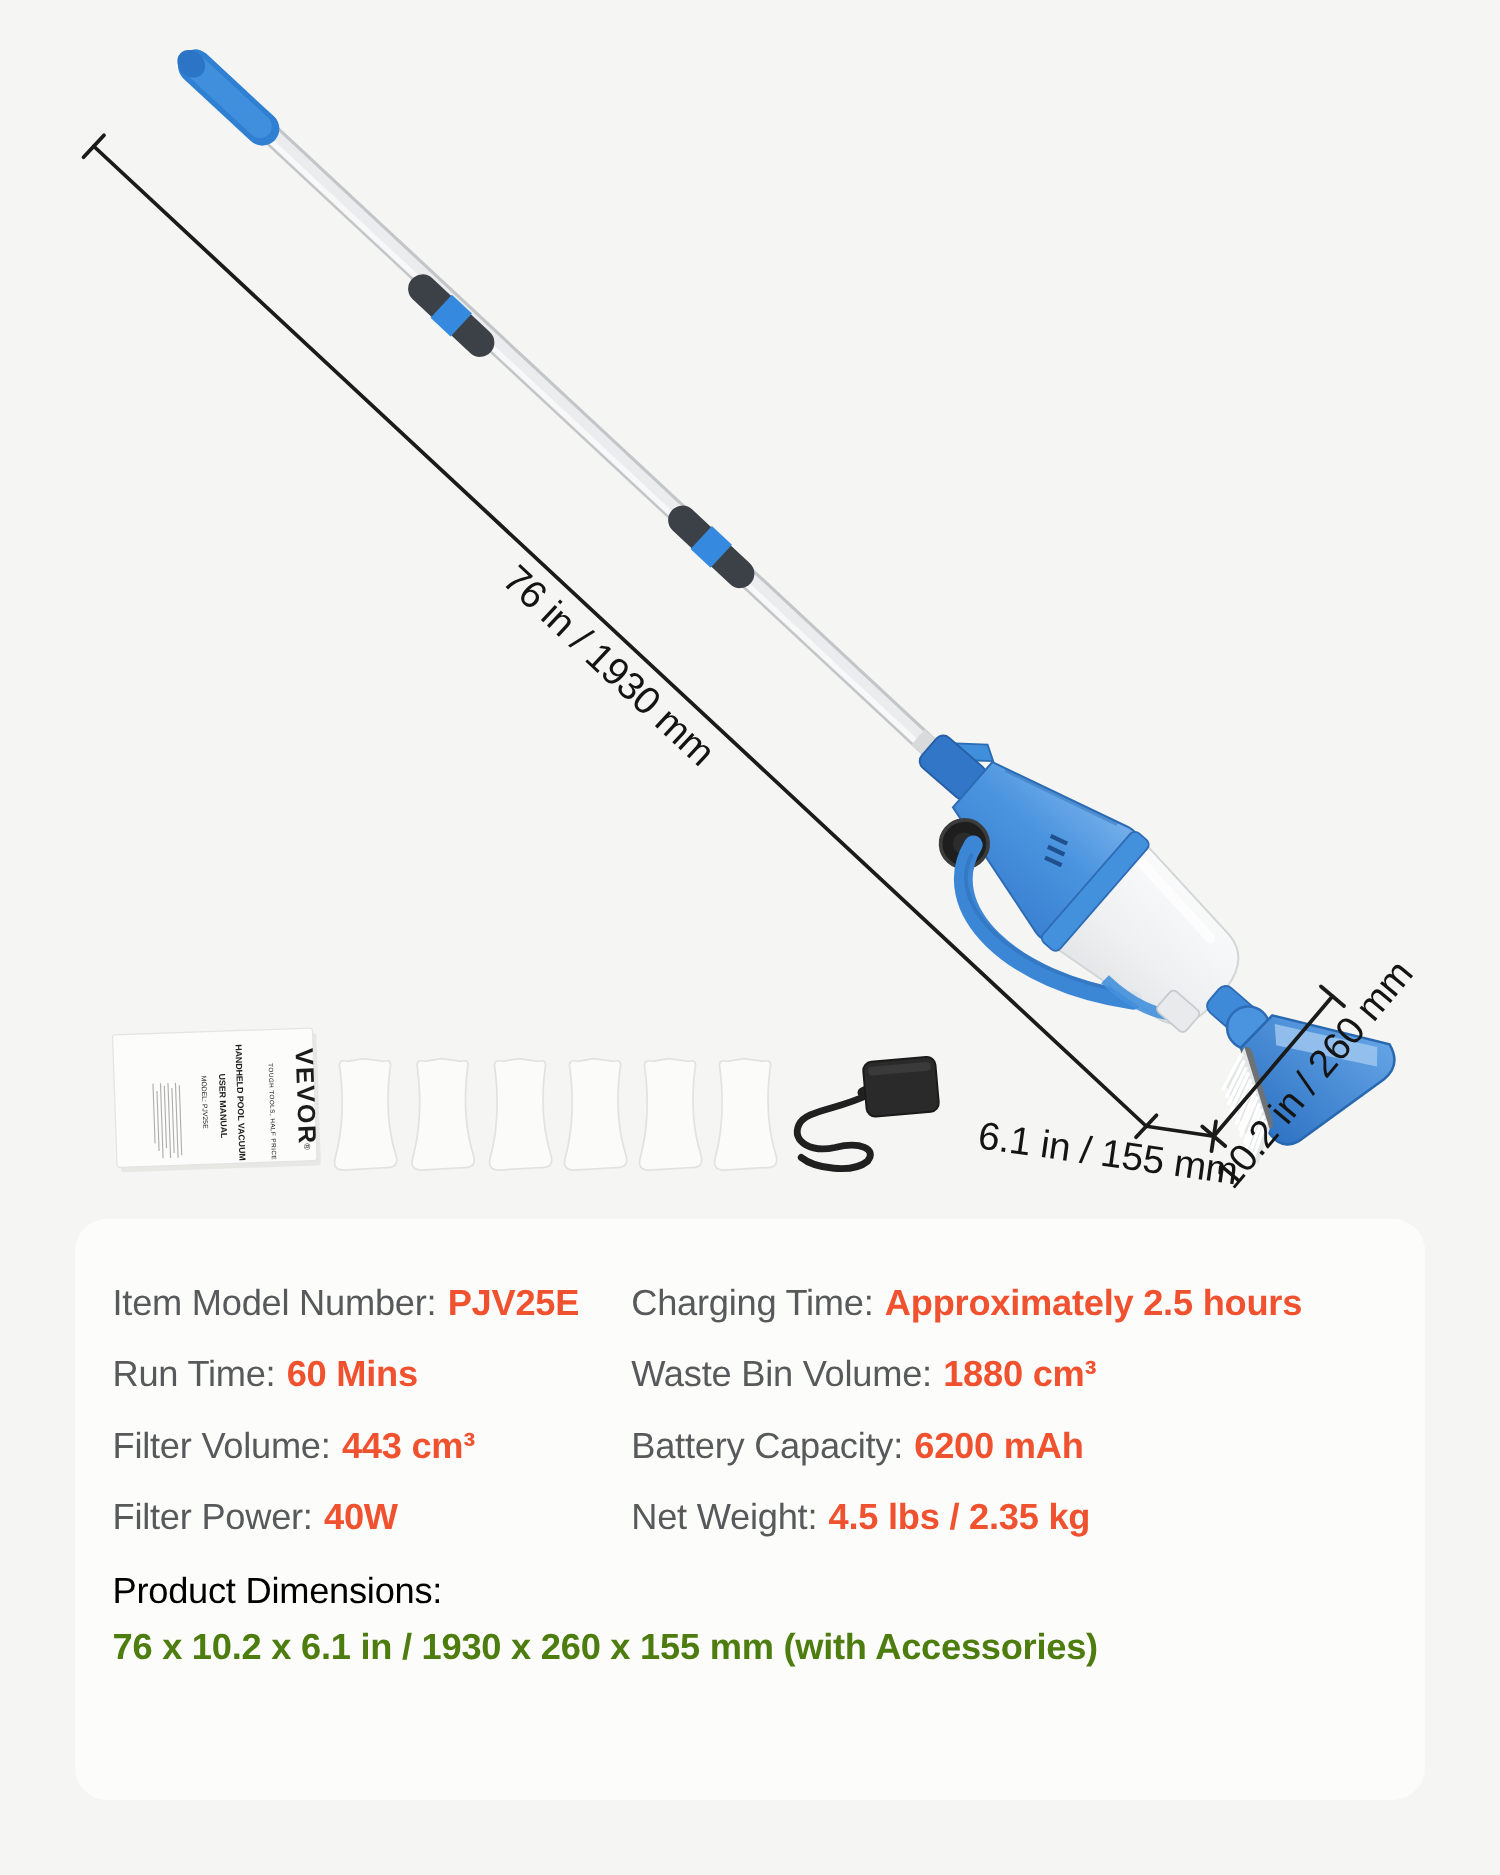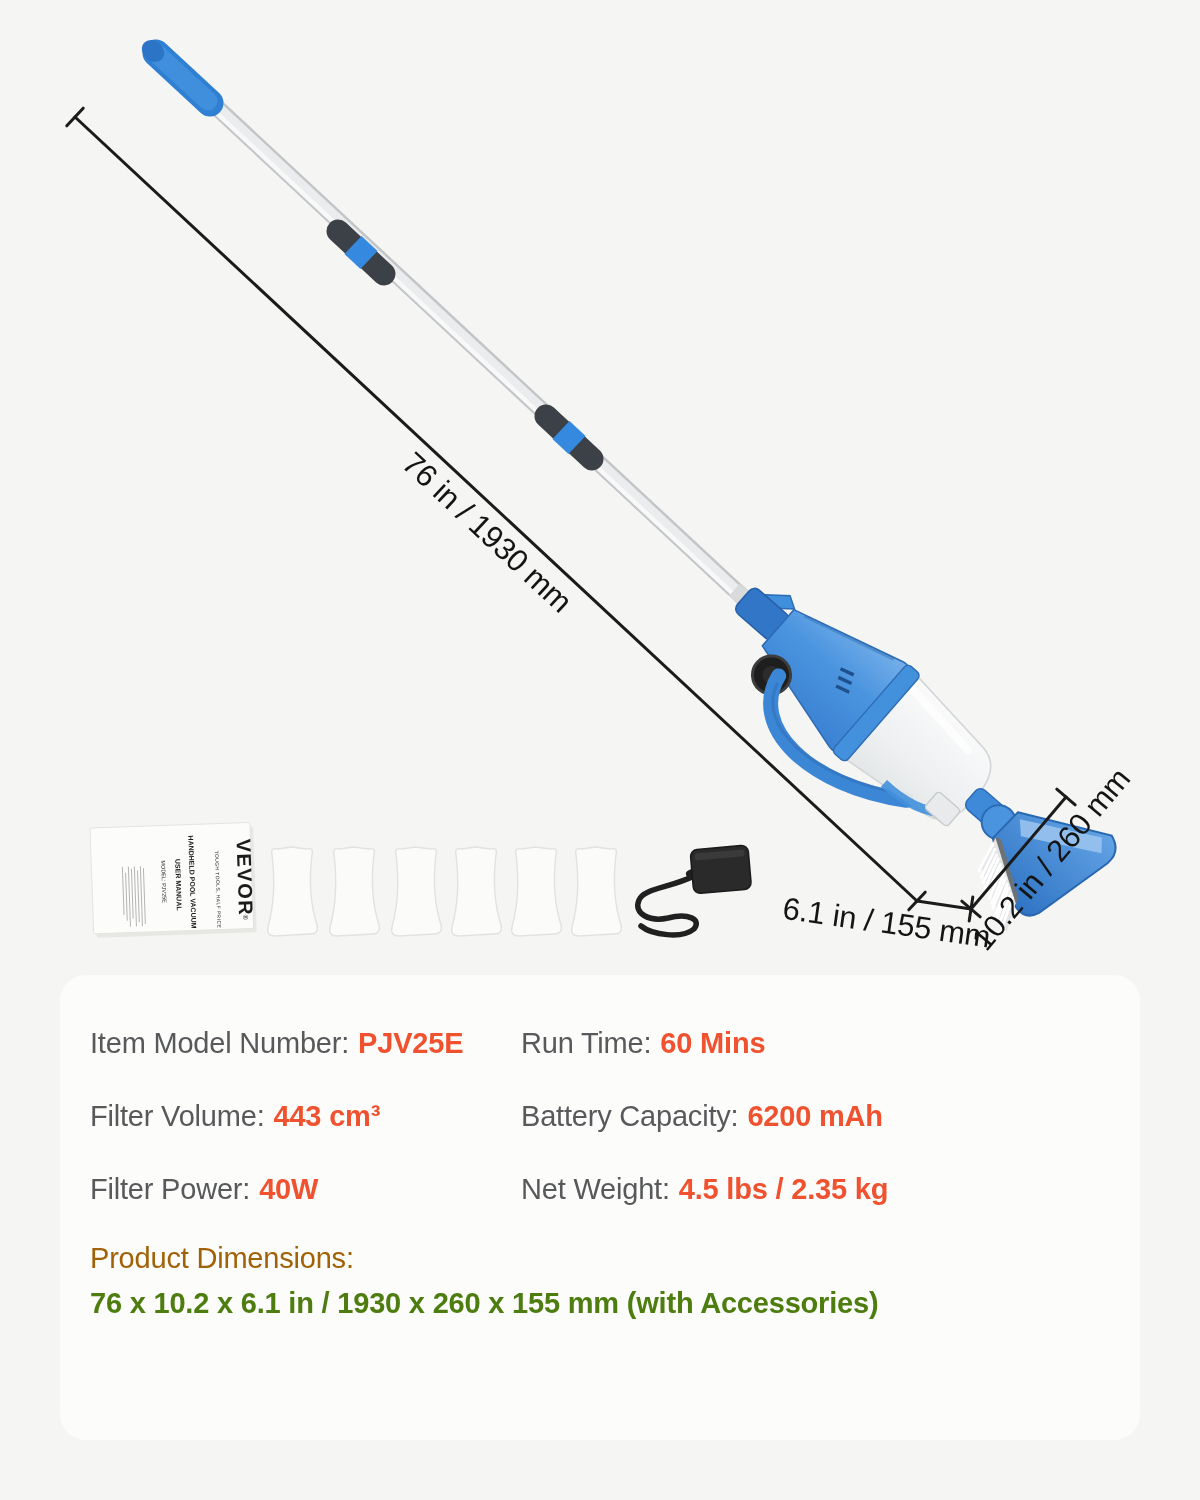--- a/index.html
+++ b/index.html
@@ -21,27 +21,26 @@
     position:absolute;left:60px;top:975px;width:1080px;height:465px;
     background:#fcfcfb;border-radius:26px;
     box-sizing:border-box;
     padding:40px 30px 0 30px;
   }
   .spec-grid{
     display:grid;
     grid-template-columns:415px auto;
     grid-auto-rows:57px;
     align-items:center;
-    gap:16px;
   }
   .spec-row{white-space:nowrap;font-size:29px;letter-spacing:-0.2px;}
   .spec-label{color:#58595b;}
   .spec-value{color:#f0512f;font-weight:700;margin-left:9px;}
   .dims-label{
-    margin-top:18px;font-size:29px;color:#a16207;letter-spacing:-0.2px;height:44px;
+    margin-top:8px;font-size:29px;color:#000000;letter-spacing:-0.2px;height:44px;
     display:flex;align-items:center;
   }
   .dims-value{
     font-size:29px;font-weight:700;color:#4d7c0f;letter-spacing:-0.2px;height:46px;
     display:flex;align-items:center;white-space:nowrap;
   }
 </style>
 </head>
 <body>
 
@@ -187,21 +186,27 @@
       </g>
     </g>
   </svg>
 
   <div class="spec-panel">
     <div class="spec-grid">
       <div class="spec-row">
         <span class="spec-label">Item Model Number:</span><span class="spec-value">PJV25E</span>
       </div>
       <div class="spec-row">
+        <span class="spec-label">Charging Time:</span><span class="spec-value">Approximately 2.5 hours</span>
+      </div>
+      <div class="spec-row">
         <span class="spec-label">Run Time:</span><span class="spec-value">60 Mins</span>
+      </div>
+      <div class="spec-row">
+        <span class="spec-label">Waste Bin Volume:</span><span class="spec-value">1880 cm³</span>
       </div>
       <div class="spec-row">
         <span class="spec-label">Filter Volume:</span><span class="spec-value">443 cm³</span>
       </div>
       <div class="spec-row">
         <span class="spec-label">Battery Capacity:</span><span class="spec-value">6200 mAh</span>
       </div>
       <div class="spec-row">
         <span class="spec-label">Filter Power:</span><span class="spec-value">40W</span>
       </div>

